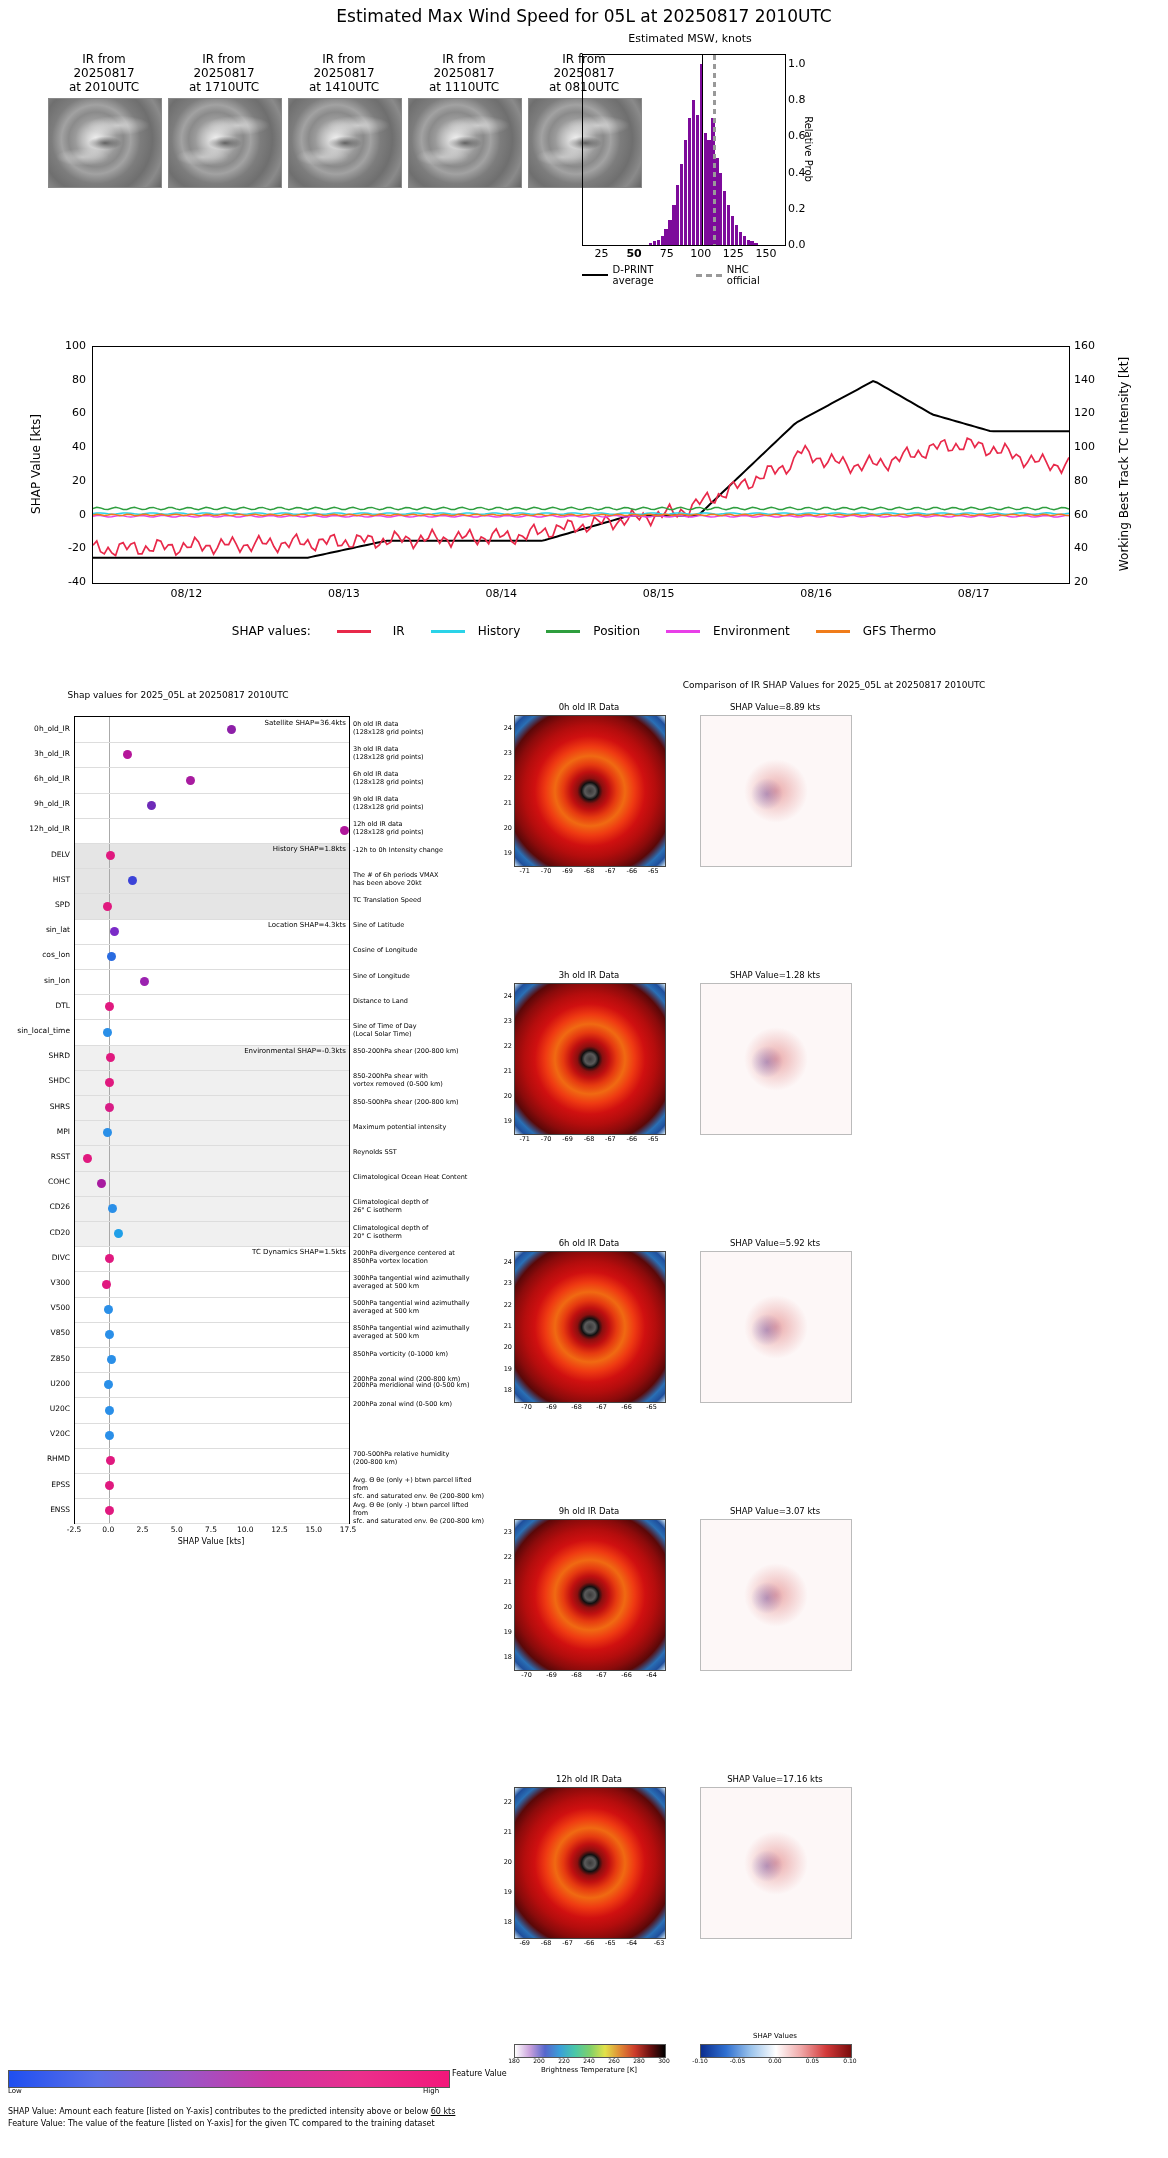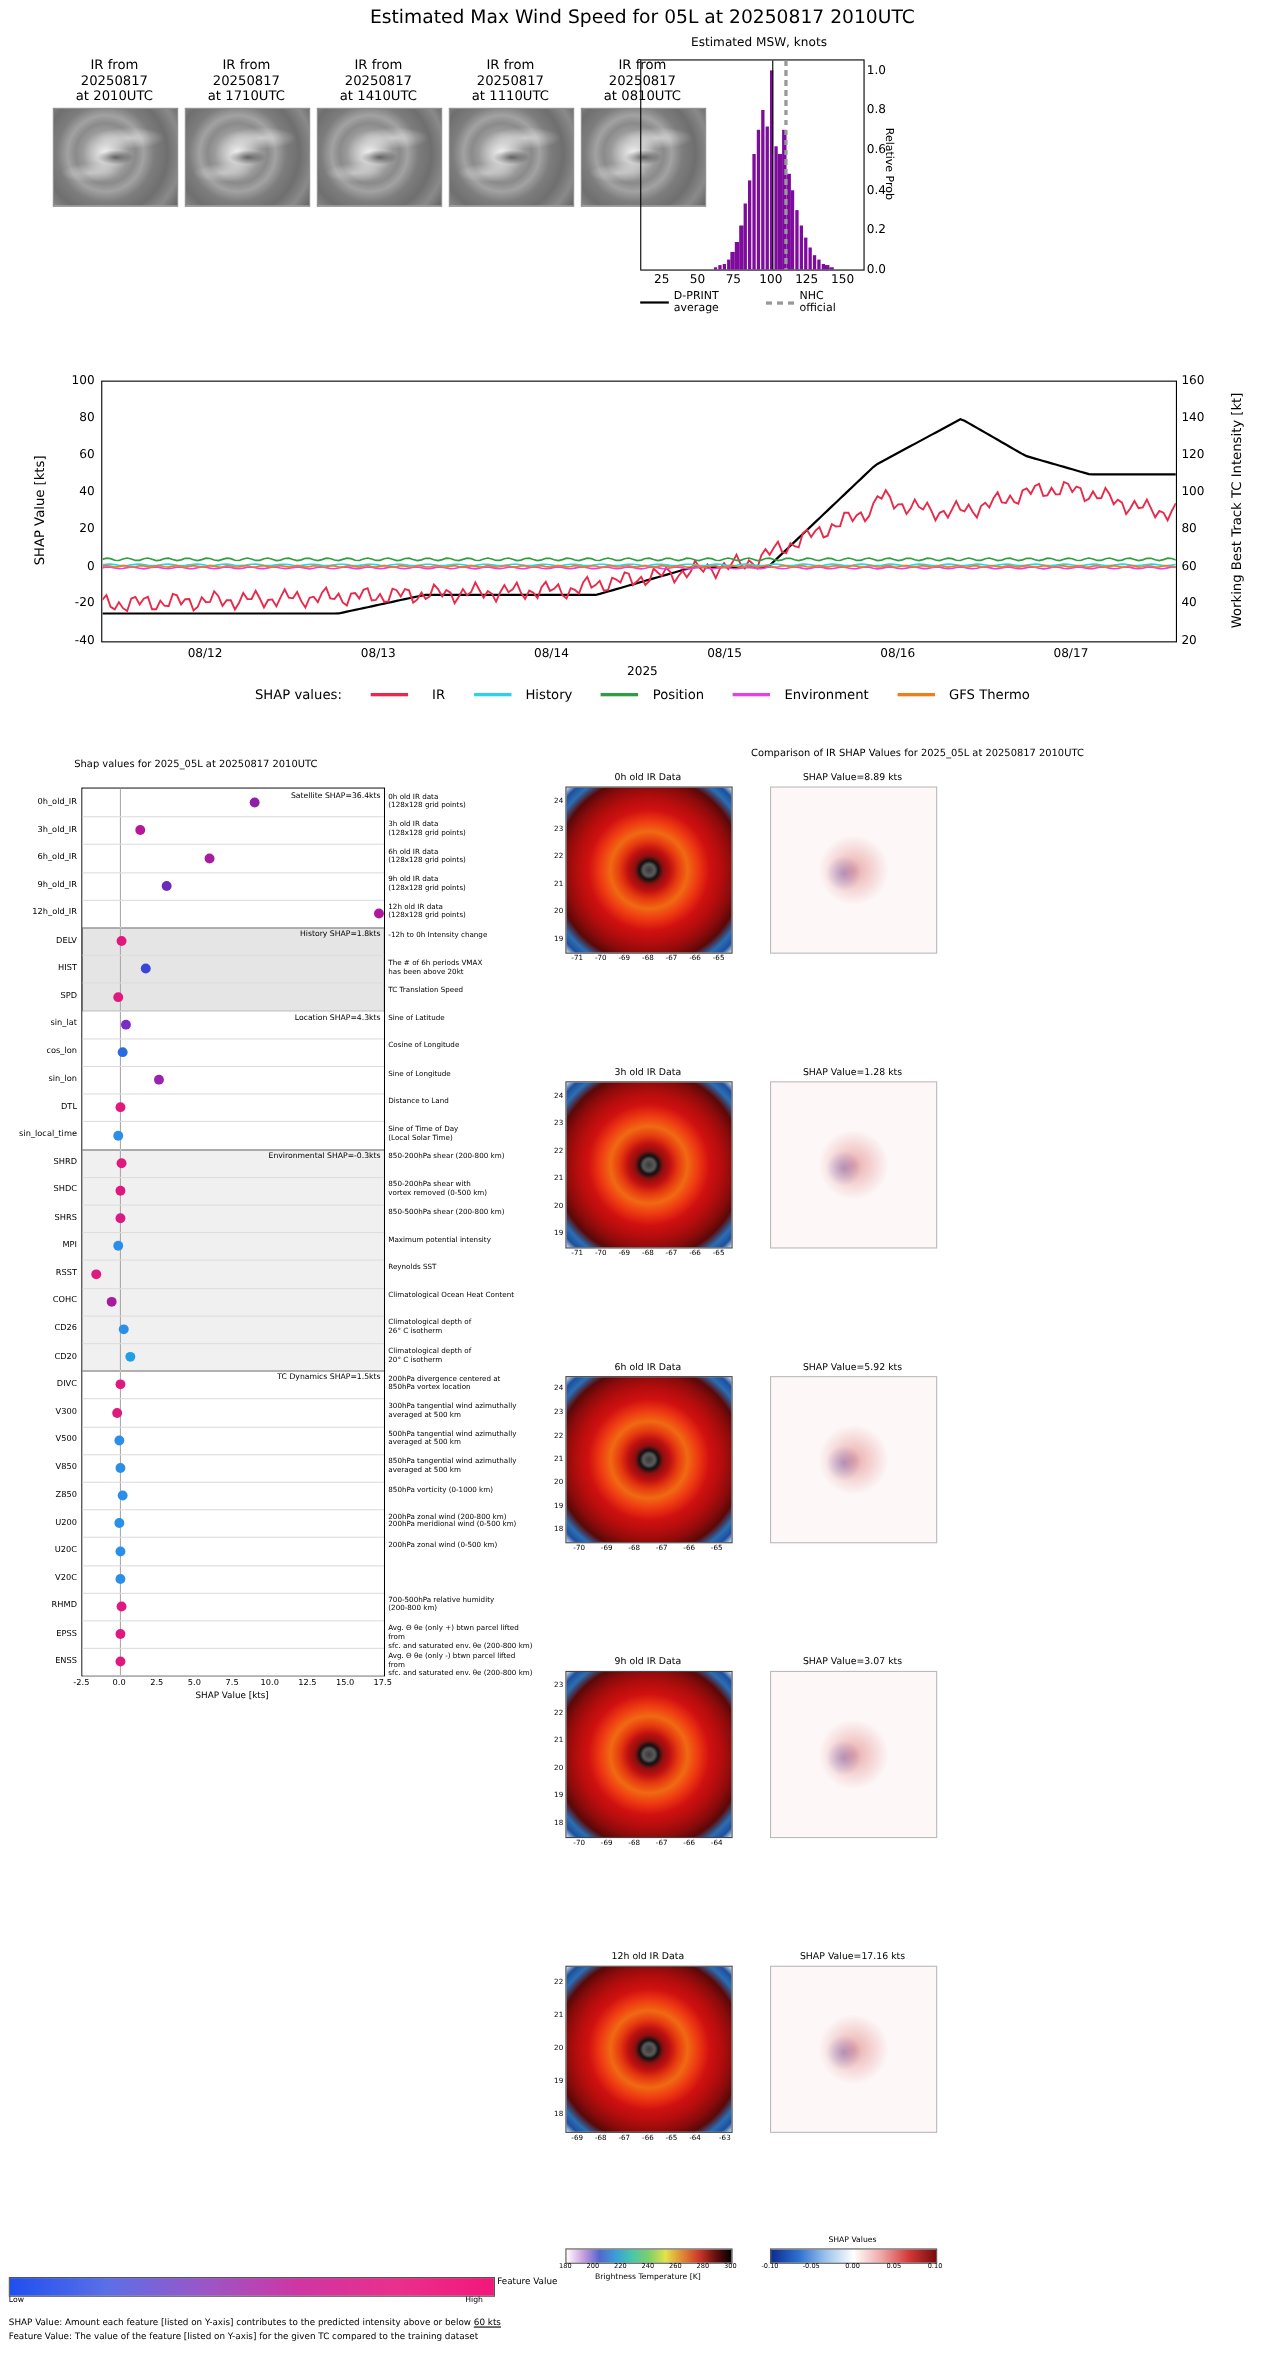--- a/index.html
+++ b/index.html
@@ -114,21 +114,21 @@
       <div class="hbar" style="left:151.8258064516129px;width:3.3096774193548497px;height:19.904761904761898px;"></div>
       <div class="hbar" style="left:155.73548387096773px;width:3.3096774193548497px;height:12.666666666666657px;"></div>
       <div class="hbar" style="left:159.6451612903226px;width:3.3096774193548497px;height:9.047619047619037px;"></div>
       <div class="hbar" style="left:163.5548387096774px;width:3.3096774193548497px;height:5.428571428571416px;"></div>
       <div class="hbar" style="left:167.46451612903226px;width:3.3096774193548497px;height:3.6190476190476204px;"></div>
       <div class="hbar" style="left:171.37419354838707px;width:3.3096774193548497px;height:1.809523809523796px;"></div>
       <div style="position:absolute;left:118.59354838709676px;top:0;bottom:0;width:1.5px;background:#000;"></div>
       <div style="position:absolute;left:130.32258064516128px;top:0;bottom:0;width:3px;background:repeating-linear-gradient(#999 0 5px,transparent 5px 9px);"></div>
     </div>
     <div class="tick" style="left:32.54838709677419px;top:215px;width:18px;text-align:center;">25</div>
-    <div class="tick" style="left:65.12903225806451px;top:215px;width:18px;text-align:center;">50</div>
+    <div class="tick" style="left:65.12903225806451px;top:215px;width:18px;text-align:center;font-weight:bold;">50</div>
     <div class="tick" style="left:97.70967741935485px;top:215px;width:18px;text-align:center;">75</div>
     <div class="tick" style="left:130.29032258064518px;top:215px;width:18px;text-align:center;">100</div>
     <div class="tick" style="left:162.8709677419355px;top:215px;width:18px;text-align:center;">125</div>
     <div class="tick" style="left:195.4516129032258px;top:215px;width:18px;text-align:center;">150</div>
     <div class="tick" style="left:228px;top:206px;">0.0</div>
     <div class="tick" style="left:228px;top:169.8095238095238px;">0.2</div>
     <div class="tick" style="left:228px;top:133.61904761904762px;">0.4</div>
     <div class="tick" style="left:228px;top:97.42857142857143px;">0.6</div>
     <div class="tick" style="left:228px;top:61.23809523809524px;">0.8</div>
     <div class="tick" style="left:228px;top:25.047619047619065px;">1.0</div>
@@ -183,21 +183,20 @@
     <div class="tick" style="left:1052px;top:60.71428571428572px;">140</div>
     <div class="tick" style="left:1052px;top:27px;">160</div>
     <div class="tick" style="left:142.4516129032258px;top:275px;width:44px;text-align:center;">08/12</div>
     <div class="tick" style="left:299.8709677419355px;top:275px;width:44px;text-align:center;">08/13</div>
     <div class="tick" style="left:457.2903225806452px;top:275px;width:44px;text-align:center;">08/14</div>
     <div class="tick" style="left:614.7096774193549px;top:275px;width:44px;text-align:center;">08/15</div>
     <div class="tick" style="left:772.1290322580644px;top:275px;width:44px;text-align:center;">08/16</div>
     <div class="tick" style="left:929.548387096774px;top:275px;width:44px;text-align:center;">08/17</div>
     <div style="position:absolute;left:14px;top:152px;transform:translate(-50%,-50%) rotate(-90deg);font-size:12px;white-space:nowrap;">SHAP Value [kts]</div>
     <div style="position:absolute;left:1102px;top:152px;transform:translate(-50%,-50%) rotate(-90deg);font-size:12px;white-space:nowrap;">Working Best Track TC Intensity [kt]</div>
-    <div style="position:absolute;left:0;top:292px;width:1124px;text-align:center;font-size:11px;">2025</div>
     <div style="position:absolute;left:0;top:312px;width:1124px;text-align:center;font-size:12px;">
       <div style="display:flex;justify-content:center;align-items:center;gap:26px;">
         <span style="font-size:12px;">SHAP values:</span>
         <span style="display:inline-flex;align-items:center;gap:16px;">
           <span class="legline" style="background:#e8294a;"></span>
           <span>IR</span>
         </span>
         <span style="display:inline-flex;align-items:center;gap:7px;">
           <span class="legline" style="background:#2ad3e8;"></span>
           <span>History</span>

